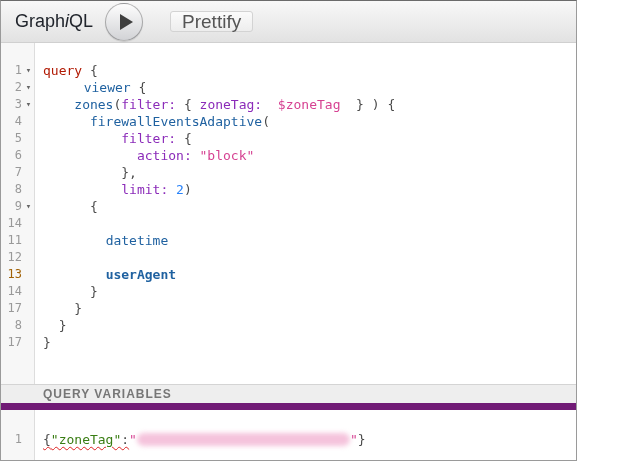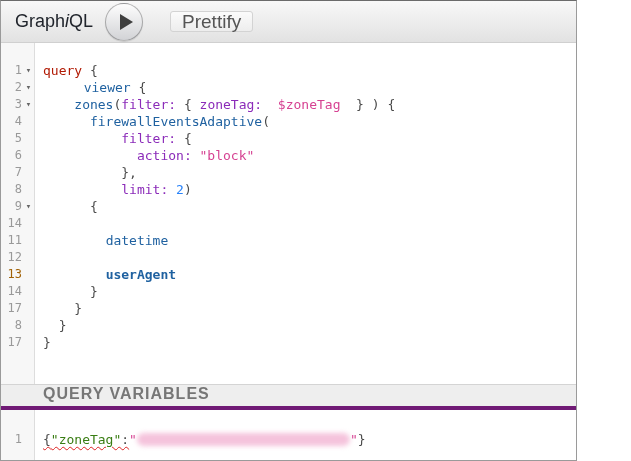--- a/index.html
+++ b/index.html
@@ -72,23 +72,23 @@
   }
   .tk-redacted {
     display:inline-block; height:13px; border-radius:7px;
     filter:blur(2.5px); vertical-align:-2px;
   }
 
   
   .vt-bar {
     flex:none; height:26px; box-sizing:border-box;
     background:#eeeeee;
-    border-top:1px solid #d4d4d4; border-bottom:4px solid #701a75;
-    display:flex; align-items:flex-start; padding-left:42px;
-    font-size:16px; font-weight:bold; letter-spacing:1px; color:#767676;
+    border-top:1px solid #d4d4d4; border-bottom:7px solid #701a75;
+    display:flex; align-items:center; padding-left:42px;
+    font-size:12px; font-weight:bold; letter-spacing:1px; color:#767676;
     cursor:row-resize;
   }
   .var-editor { flex:none; height:50px; }
   .var-editor .lines { padding-top:21px; }
 </style>
 </head>
 <body>
 
 <div class="app">
 

